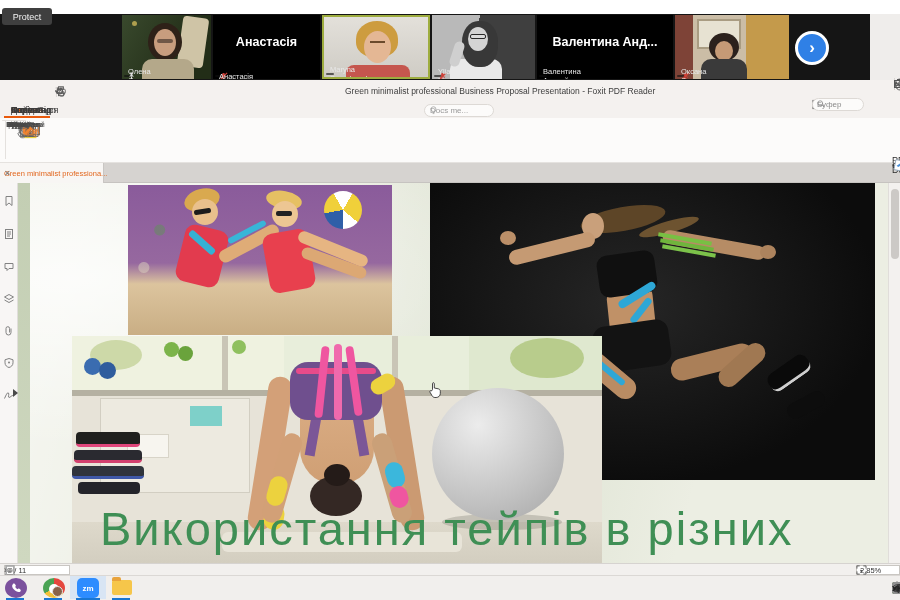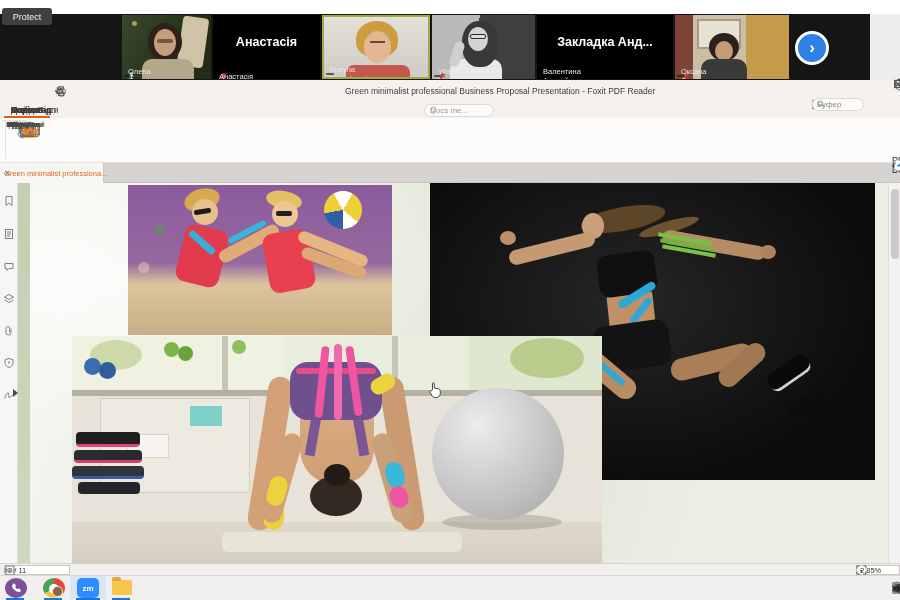--- a/index.html
+++ b/index.html
@@ -316,21 +316,21 @@
       <div class="nm-label">
         <svg width="9" height="9" viewBox="0 0 10 10">
             <rect x="3.5" y="1" width="3" height="5" rx="1.5" fill="#d04038"></rect>
             <path d="M2.5 5c0 3 5 3 5 0" stroke="#d04038" fill="none"></path>
             <path d="M1 9L9 1" stroke="#d04038" stroke-width="1.2"></path>
           </svg>
         <span>Ylia Momot</span>
       </div>
     </div>
     <div class="tile t5">
-      <div class="bigname">Закладка  Анд...</div>
+      <div class="bigname">Валентина  Анд...</div>
       <div class="nm-label">
         <span>Валентина Андрєйченко</span>
       </div>
     </div>
     <div class="tile t6">
       <div class="art">
         <div class="sh a-bg"></div>
         <div class="sh a-win"></div>
         <div class="sh a-hair"></div>
         <div class="sh a-face"></div>
@@ -719,20 +719,21 @@
       <div class="gy-ty sh"></div>
       <div class="gy-armL sh"></div>
       <div class="gy-armR sh"></div>
       <div class="gy-taL sh"></div>
       <div class="gy-taR1 sh"></div>
       <div class="gy-taR2 sh"></div>
       <div class="gy-hairm sh"></div>
       <div class="gy-bun sh"></div>
     </div>
 
+    <div class="slide-title">Використання тейпів в різних</div>
 
     <div class="cursor">
       <svg width="15" height="17" viewBox="0 0 15 17">
           <path d="M4.5 8.5V2.6c0-1.2 1.8-1.2 1.8 0V7l4 .8c1.2.2 2 1.2 2 2.4v2.3c0 2.3-1.8 4-4.2 4H6.9c-1.2 0-2.3-.7-2.9-1.8L2 11.2c-.6-1.1.7-2.1 1.6-1.3z" fill="#fff" stroke="#333" stroke-width="0.9"></path>
         </svg>
     </div>
   </div>
   <div class="vscroll">
     <div class="vthumb"></div>
   </div>

